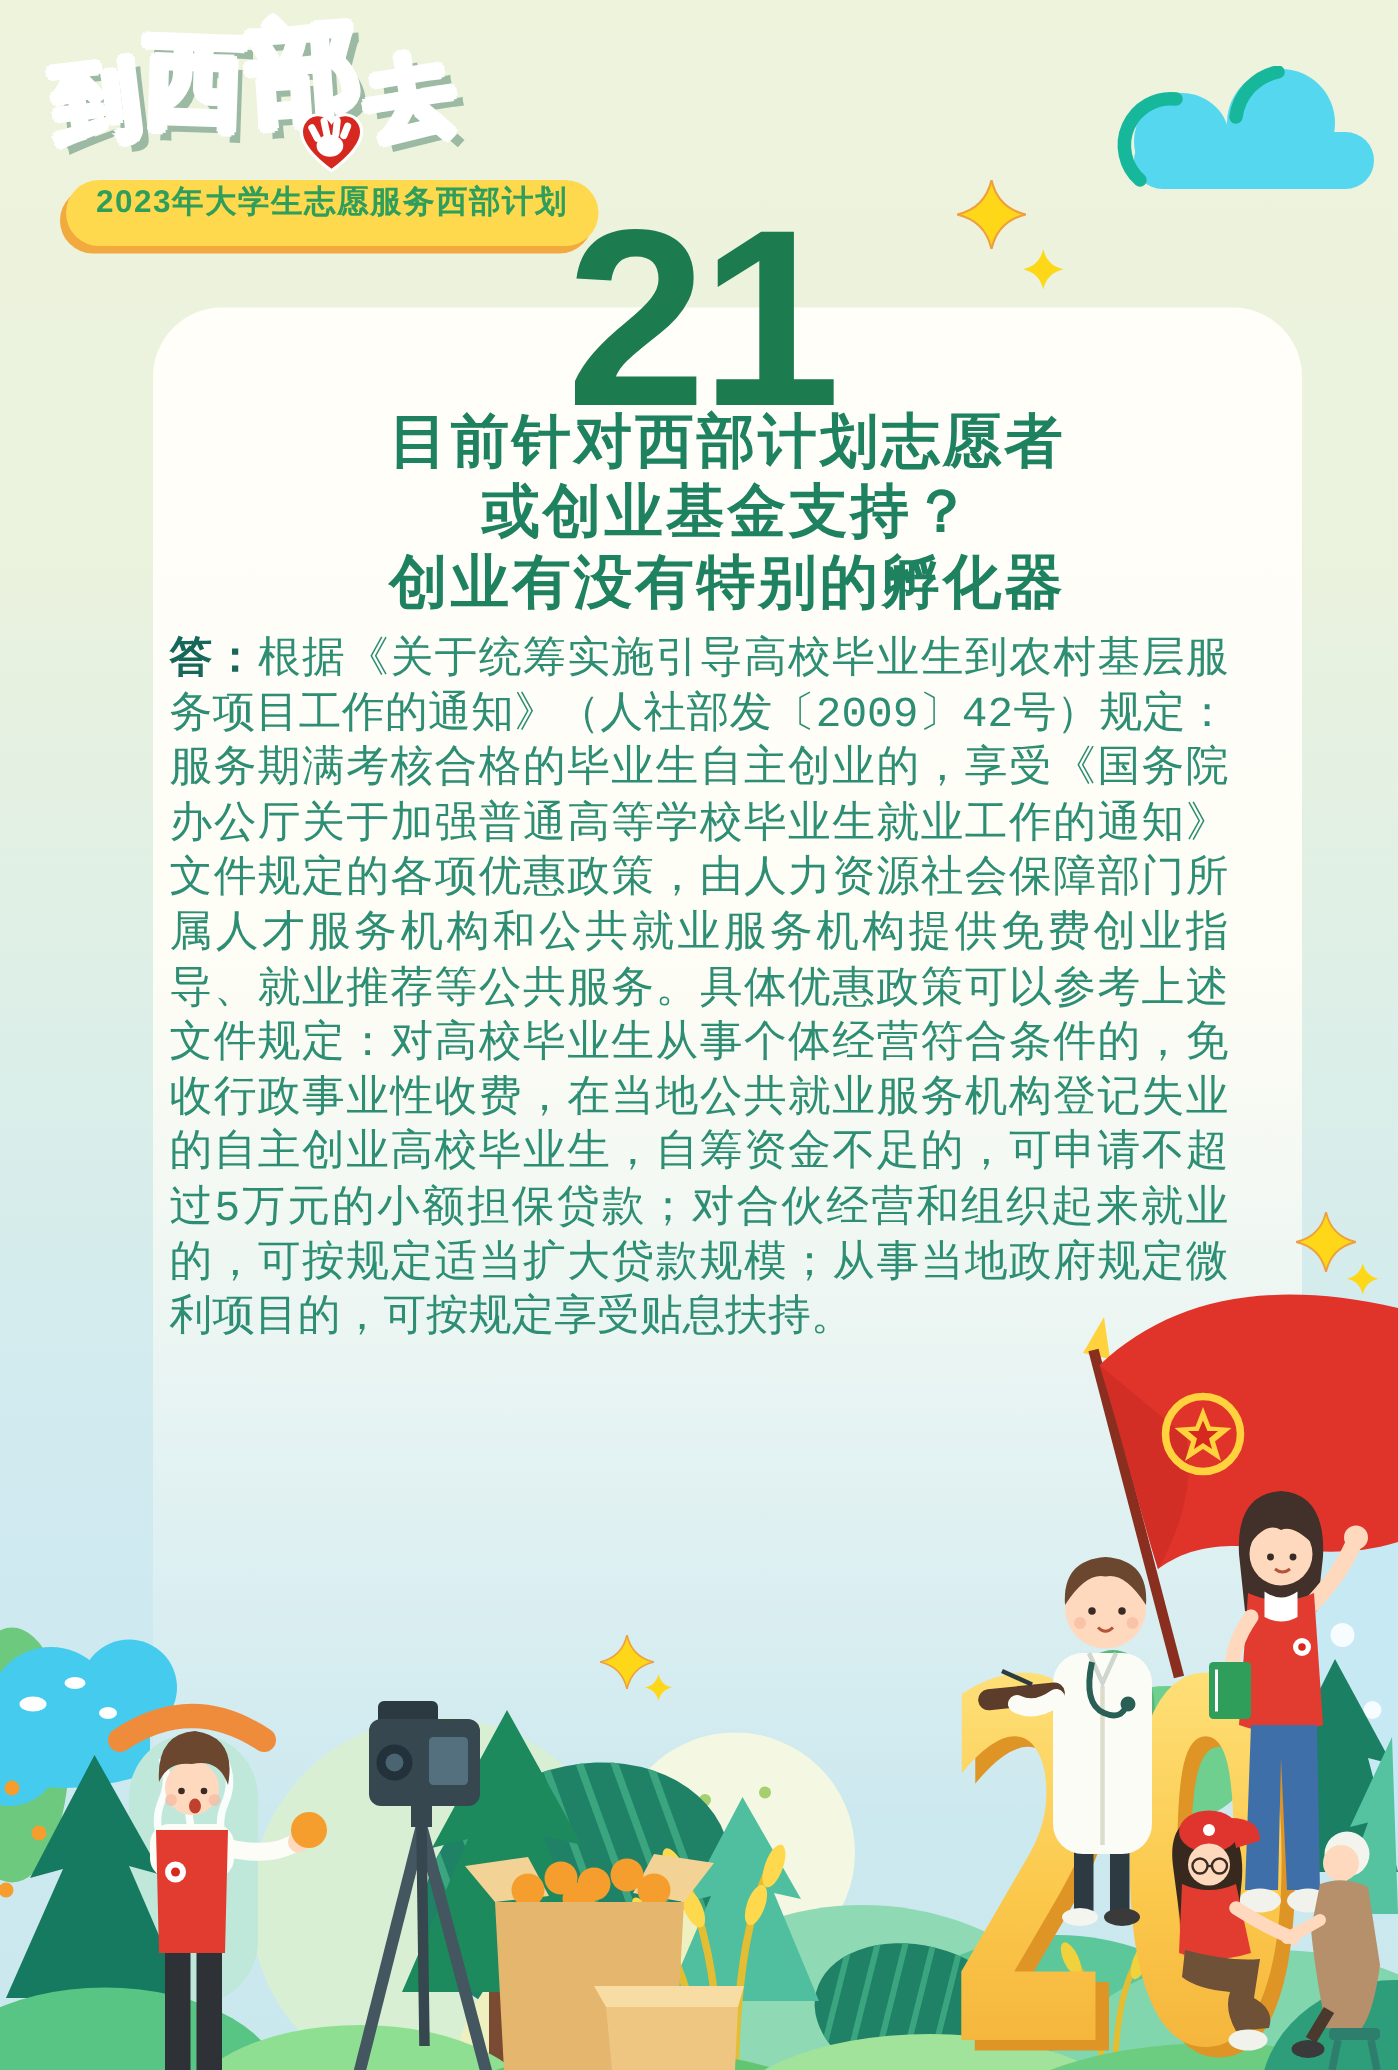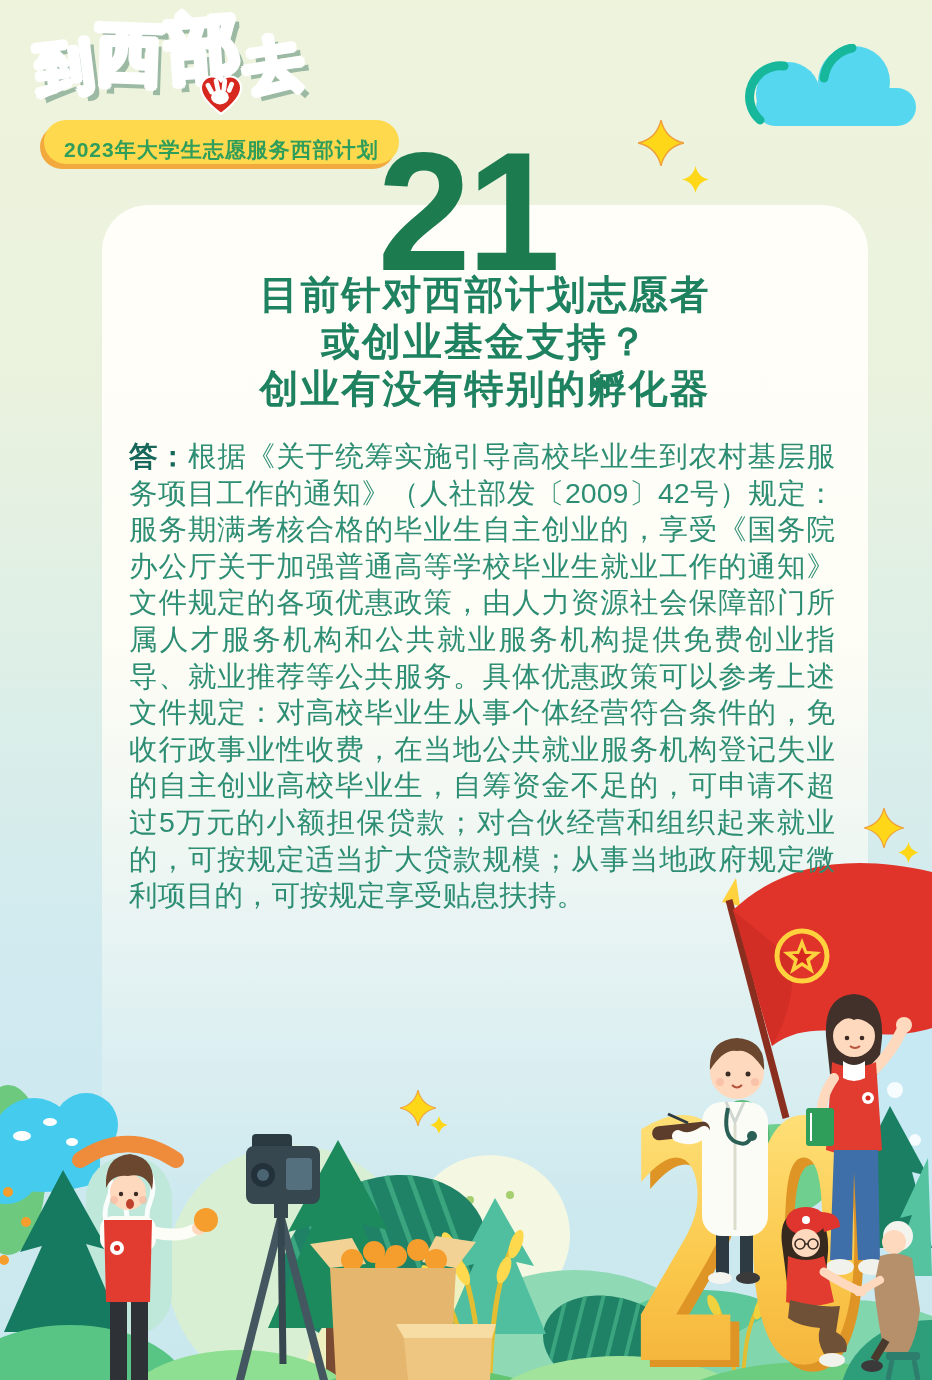--- a/index.html
+++ b/index.html
@@ -11,34 +11,34 @@
   .logo-char{display:inline-block;font-weight:900;line-height:1;
     background:linear-gradient(180deg,#c9efde 0%,#8fdcc3 45%,#55bc9b 100%);
     -webkit-background-clip:text;background-clip:text;color:transparent;
     text-shadow:3px 0 #fff,-3px 0 #fff,0 3px #fff,0 -3px #fff,2px 2px #fff,-2px 2px #fff,2px -2px #fff,-2px -2px #fff,6px 7px 0 rgba(23,92,71,.38);}
   .logo-char.c0{font-size:58px;transform:rotate(-7deg) translateY(12px);}
   .logo-char.c1{font-size:68px;transform:rotate(2deg) translateY(2px);margin-left:4px;}
   .logo-char.c2{font-size:74px;transform:rotate(-4deg) translateY(-2px);margin-left:2px;}
   .logo-char.c3{font-size:60px;transform:rotate(-9deg) translateY(10px);margin-left:2px;}
   .logo-heart{position:absolute;left:198px;top:72px;z-index:7;}
   .logo-pill{position:absolute;left:44px;top:120px;height:44px;padding:0 20px;border-radius:24px;
-    background:#ffd94d;box-shadow:-4px 5px 0 #f2a93e;display:flex;align-items:flex-end;z-index:6;white-space:nowrap;}
+    background:#ffd94d;box-shadow:-4px 5px 0 #f2a93e;display:flex;align-items:flex-start;z-index:6;white-space:nowrap;}
   .logo-pill span{font-size:21px;font-weight:900;color:#2f9e5b;letter-spacing:1px;}
   
   .card{position:absolute;left:102px;top:205px;width:766px;height:1010px;border-radius:46px;
     background:linear-gradient(180deg,#fffef9 0%,#fefdf6 42%,rgba(254,253,246,0) 100%);z-index:1;}
   
   .q-number{position:absolute;top:128px;left:84px;width:766px;text-align:center;z-index:3;
     font-size:168px;line-height:1;font-weight:700;color:#1d7b50;letter-spacing:-4px;}
   .q-title{position:absolute;top:271px;left:102px;width:766px;text-align:center;z-index:3;
     font-size:39px;font-weight:900;color:#1e8160;line-height:47px;letter-spacing:2px;}
   
   .answer{position:absolute;left:113px;top:422px;z-index:3;color:#2e8e74;
     font-size:28.5px;line-height:36.6px;text-align:justify;}
-  .answer p{margin:16px;}
+  .answer p{margin:0;font-family:Liberation Mono, monospace;}
   .ans-p1{width:706px;}
   .ans-p2{width:604px;}
   .ans-label{font-weight:700;color:#17685a;}
   
   .deco{position:absolute;z-index:2;}
   .scene{position:absolute;left:0;top:840px;z-index:2;}
   .num20{font-family:"DejaVu Sans","Liberation Sans",sans-serif;font-weight:900;font-size:330px;}
 </style>
 </head>
 <body>

